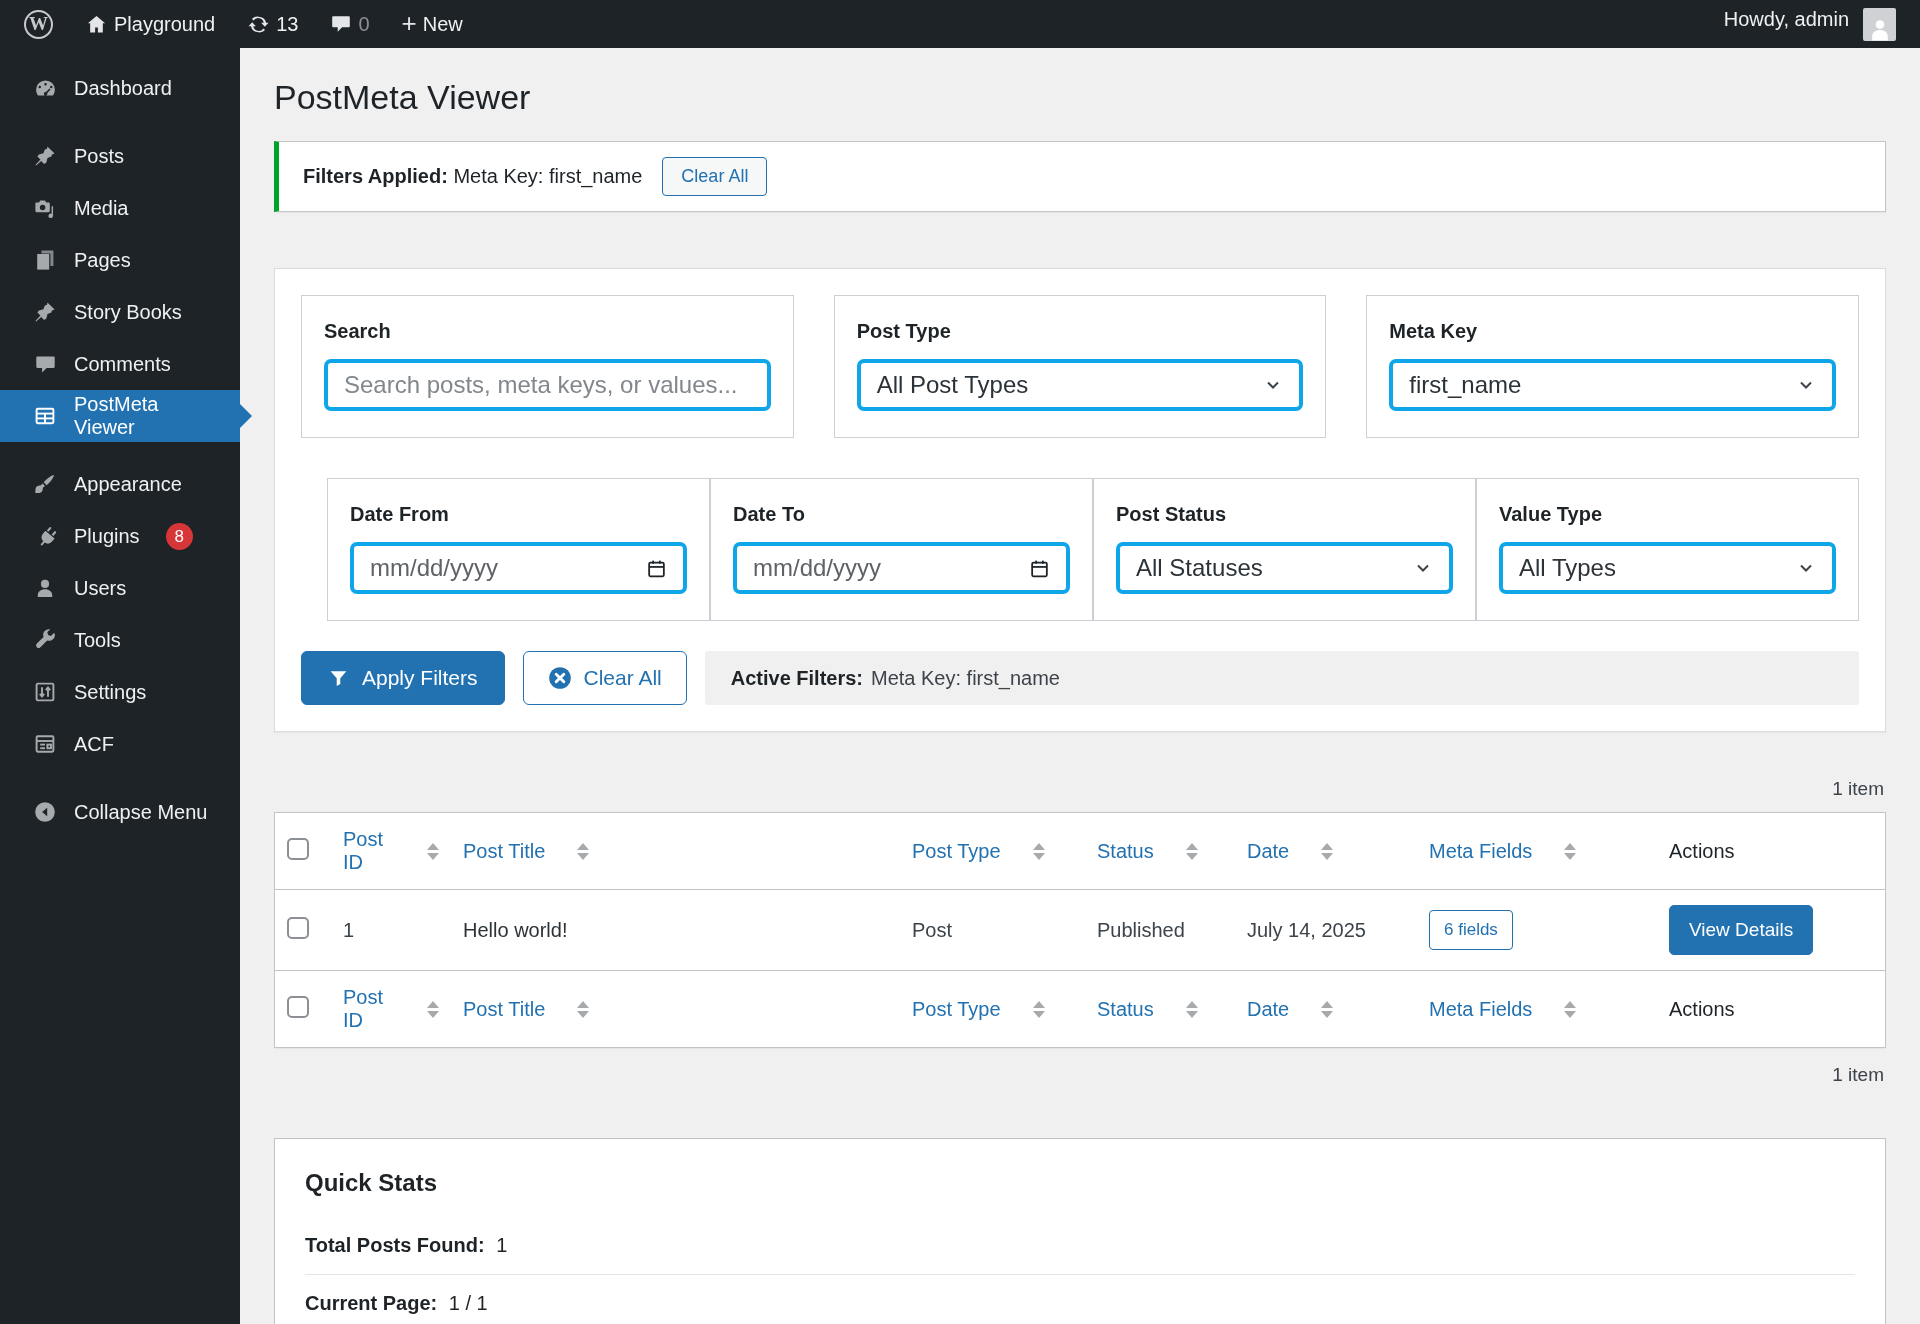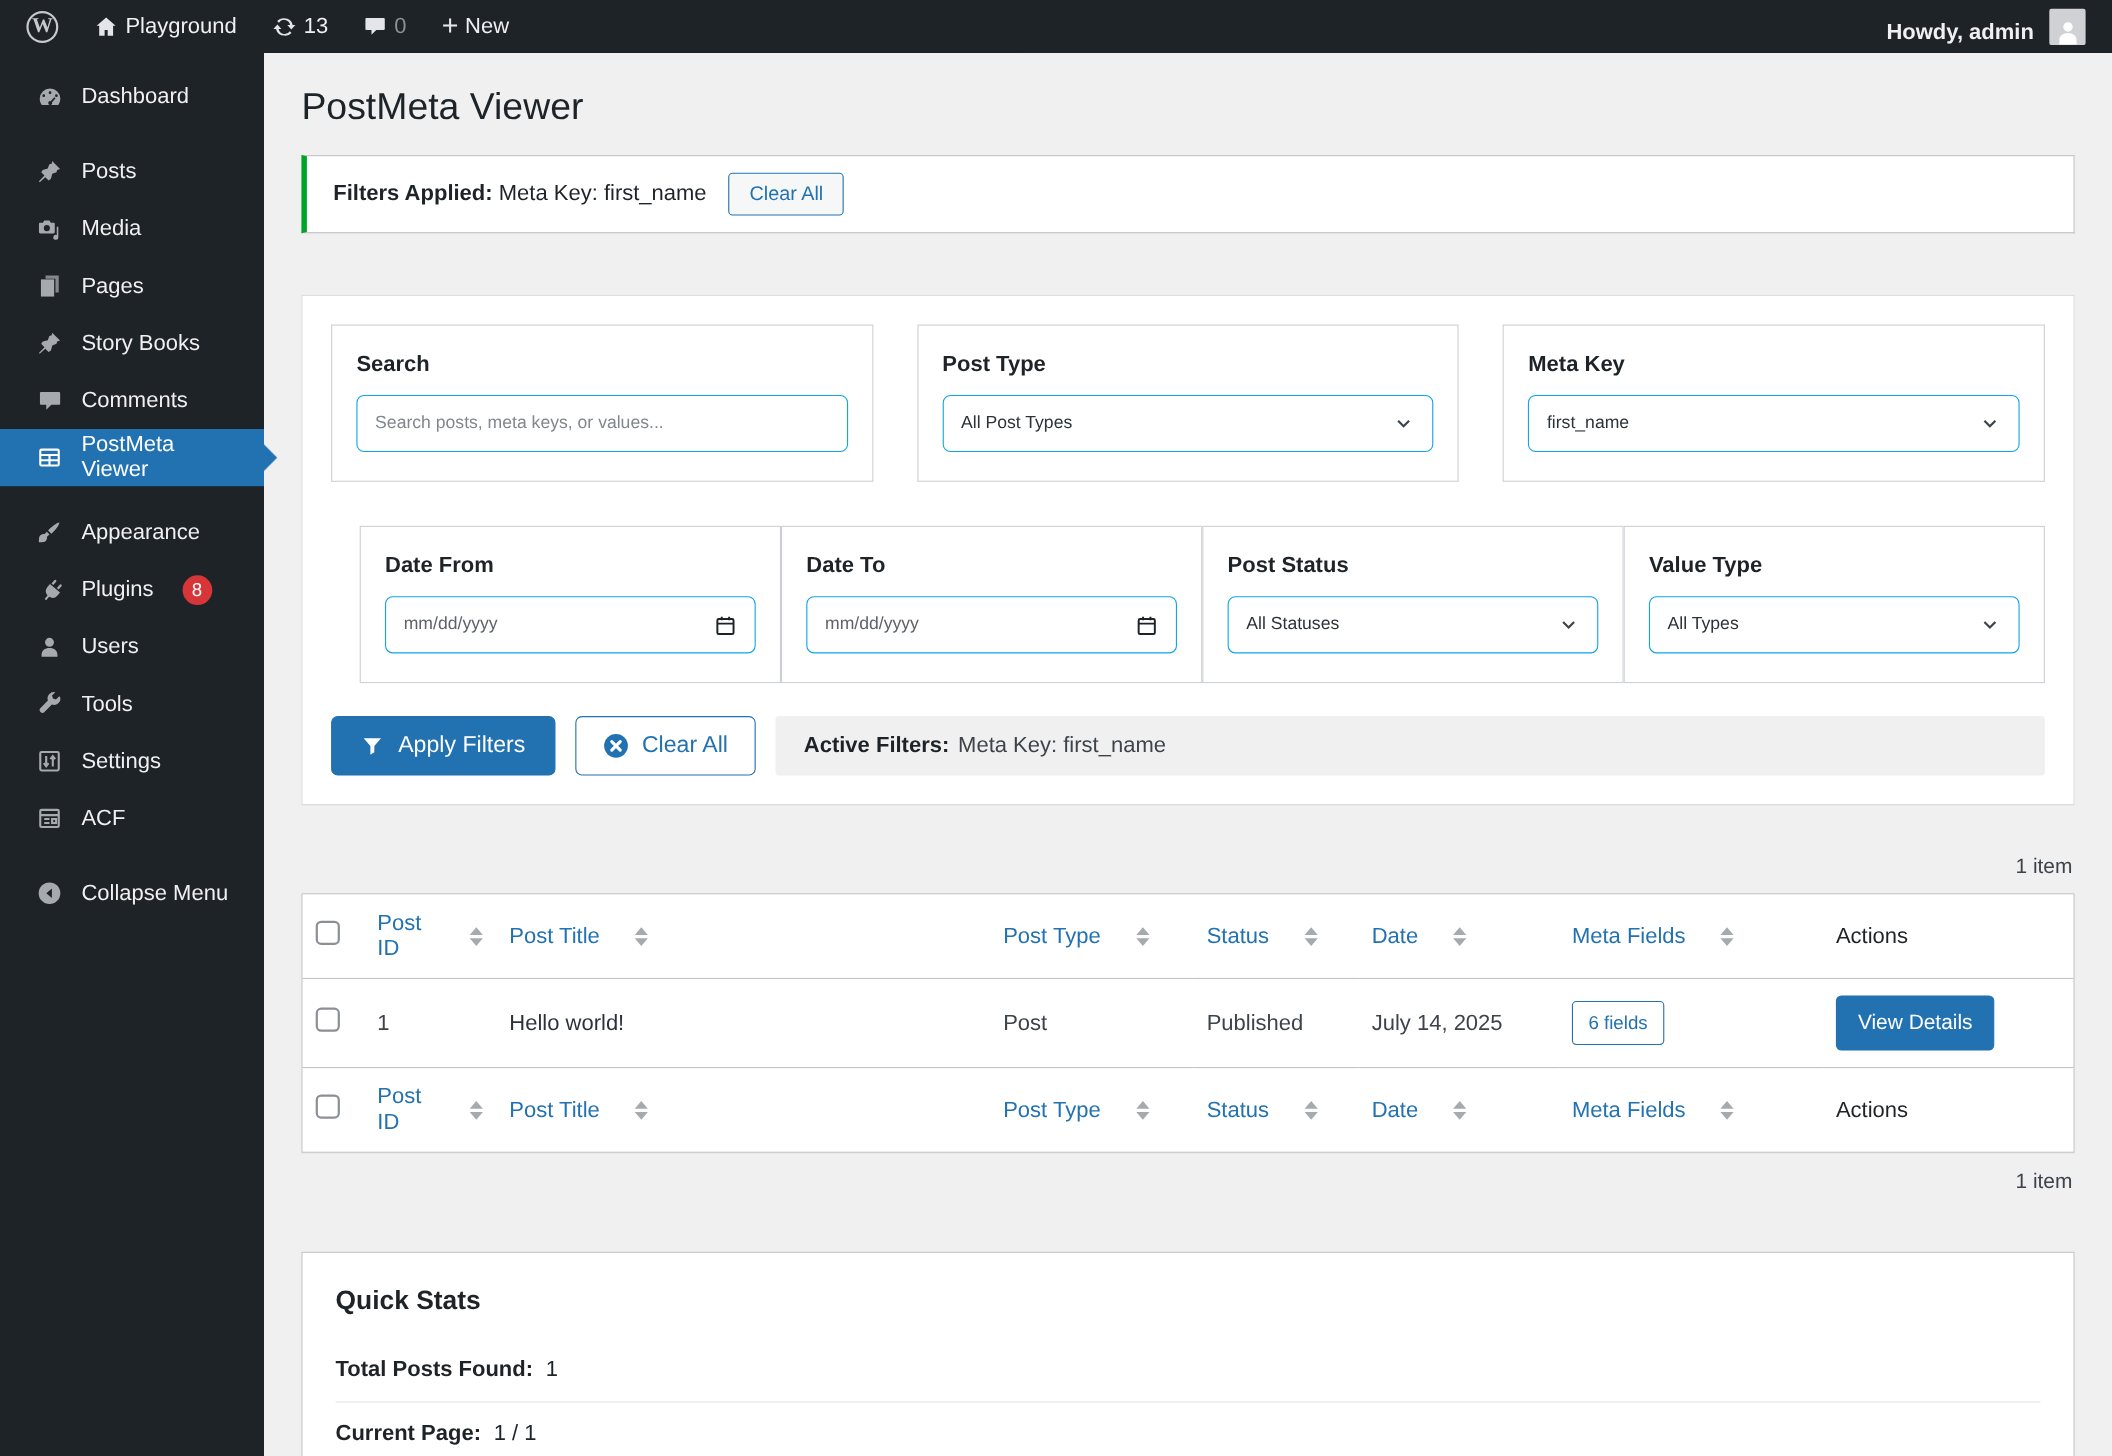--- a/index.html
+++ b/index.html
@@ -22,21 +22,21 @@
   .ab-group { display:flex; align-items:center; gap:6px; cursor:pointer; }
   .ab-ic { color:#e3e5e8; }
   .wp-logo {
     width:29px; height:29px; border-radius:50%;
     border:2px solid #c7c9cc; color:#c7c9cc;
     display:flex; align-items:center; justify-content:center;
     font-family:"Liberation Serif", serif; font-size:19px; font-weight:700;
   }
   .ab-muted { color:#8c8f94; }
   .ab-plus { font-size:26px; font-weight:400; line-height:1; margin-top:-2px; }
-  .ab-right { display:flex; align-items:flex-end; gap:14px;font-weight:bold; }
+  .ab-right { display:flex; align-items:flex-start; gap:14px; }
   .avatar {
     width:33px; height:33px; background:#cfd1d4; border-radius:2px;
     display:flex; align-items:flex-end; justify-content:center; overflow:hidden;
   }
 
   
   .sidebar {
     position:fixed; left:0; top:48px; bottom:0; width:240px;
     background:#1d2327; z-index:10; padding-top:14px;
   }
@@ -76,23 +76,23 @@
 
   .panel {
     margin-top:56px; background:#fff; border:1px solid #dcdcde;
     box-shadow:0 1px 1px rgba(0,0,0,.04); padding:26px;
   }
   .fgrid3 { display:grid; grid-template-columns:repeat(3,1fr); gap:40px; }
   .fgrid4 { display:grid; grid-template-columns:repeat(4,1fr); margin-top:40px;padding-left:26px; }
   .fgroup { border:1px solid #ccd0d4; background:#fff; padding:24px 22px 26px; }
   .flabel { display:block; font-weight:700; font-size:20px; color:#1d2327; margin-bottom:16px; }
   .control {
-    height:52px; width:100%; border:1px solid #0ea5e9; border-radius:7px; background:#fff;
+    height:52px; width:100%; border:4px solid #0ea5e9; border-radius:7px; background:#fff;
     display:flex; align-items:center; justify-content:space-between; gap:10px;
-    padding:0 16px; font-size:16px; color:#2c3338; cursor:pointer;
+    padding:0 16px; font-size:24px; color:#2c3338; cursor:pointer;
   }
   input.control { cursor:text; }
   input.control::placeholder { color:#82878c; opacity:1; }
   .ph { color:#5f6368; }
   .chev { color:#3c434a; flex:0 0 auto; }
   .cal { color:#1d2327; flex:0 0 auto; }
 
   .actions-row { display:flex; align-items:stretch; gap:18px; margin-top:30px; }
   .btn-primary {
     background:#2271b1; border:1px solid #2271b1; color:#fff; border-radius:6px;

